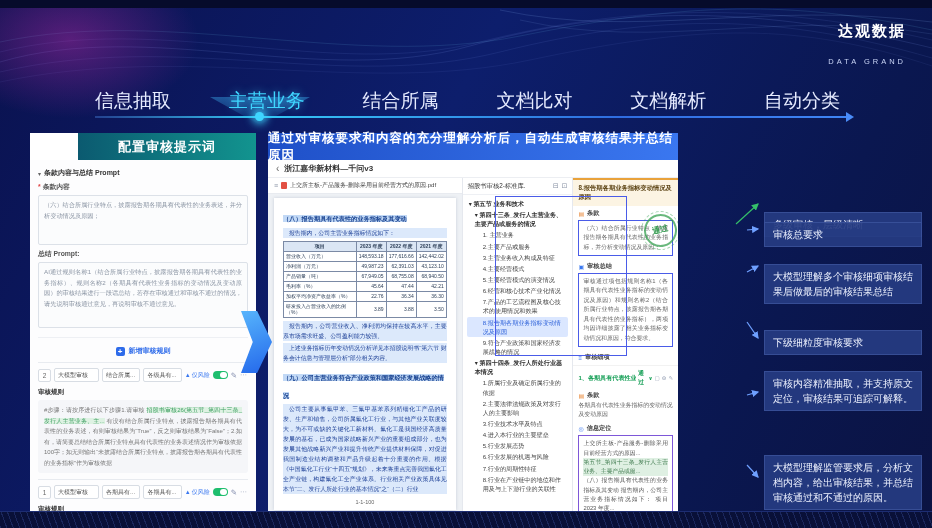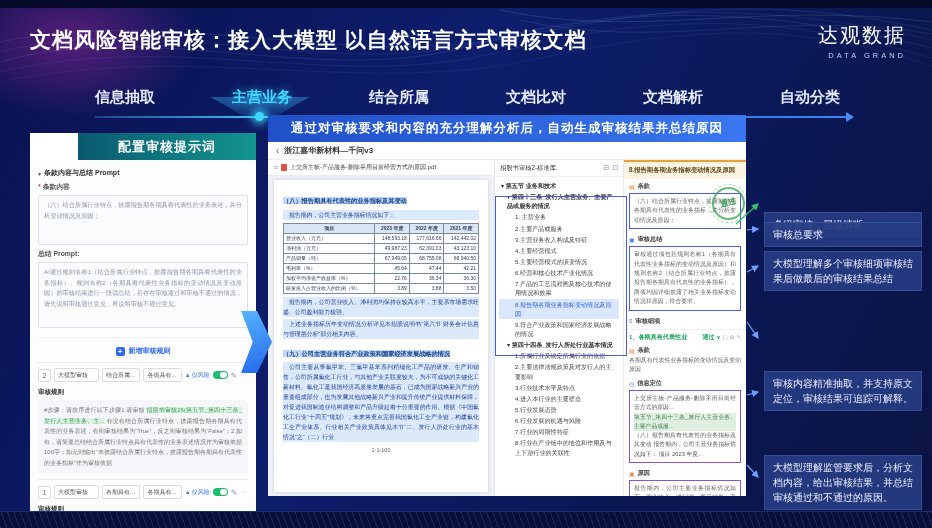--- a/index.html
+++ b/index.html
@@ -5,39 +5,39 @@
   html,body{margin:0;padding:0;}
   .stage{position:relative;width:932px;height:528px;overflow:hidden;
     background:linear-gradient(118deg,#0a1250 0%,#0d1e6c 42%,#0a1750 78%,#0b1342 100%);
     font-family:"Liberation Sans","DejaVu Sans",sans-serif;}
   .topbar{position:absolute;top:0;left:0;width:100%;height:8px;background:#060b2b;z-index:2;}
   .waves{position:absolute;top:0;left:0;width:932px;height:92px;z-index:1;}
   .glow-magenta{position:absolute;left:-70px;top:-45px;width:280px;height:170px;z-index:1;
     background:radial-gradient(ellipse at center,rgba(205,45,180,.40),rgba(205,45,180,0) 65%);}
   .page-title{position:absolute;left:30px;top:26px;font-size:21px;font-weight:bold;color:#fff;letter-spacing:1px;z-index:5;}
   .logo{position:absolute;right:26px;top:22px;text-align:right;z-index:5;}
-  .logo-cn{font-size:20px;font-weight:normal;color:#fff;letter-spacing:2px;}
-  .logo-en{font-size:7.5px;color:#c9d4f5;letter-spacing:3px;margin-top:2px;}
+  .logo-cn{font-size:15px;font-weight:bold;color:#fff;letter-spacing:2px;}
+  .logo-en{font-size:7.5px;color:#c9d4f5;letter-spacing:3px;margin-top:16px;}
 
   .tab-bar{position:absolute;left:95px;top:88px;width:745px;display:flex;justify-content:space-between;z-index:6;}
-  .tab{font-size:15px;font-weight:bold;color:#e6ebff;cursor:pointer;}
+  .tab{font-size:19px;font-weight:normal;color:#e6ebff;cursor:pointer;}
   .tab.active{color:#3fd6ff;text-shadow:0 0 8px rgba(63,214,255,.6);}
   .tab-glow{position:absolute;left:210px;top:97px;width:100px;height:28px;z-index:4;
     clip-path:polygon(0 0,100% 0,50% 100%);
     background:linear-gradient(180deg,rgba(64,190,255,.38),rgba(64,190,255,0));}
   .timeline{position:absolute;left:95px;top:116px;width:752px;height:2px;z-index:5;
     background:linear-gradient(90deg,#24418f,#35c9f5 22%,#2f6ce0 70%,#3f85f5);}
   .timeline-arrow{position:absolute;left:846px;top:112px;width:0;height:0;z-index:5;
     border-left:8px solid #4a8cf8;border-top:5px solid transparent;border-bottom:5px solid transparent;}
   .timeline-dot{position:absolute;left:255px;top:112px;width:9px;height:9px;border-radius:50%;z-index:6;
     background:#3fd6ff;box-shadow:0 0 9px 3px rgba(63,214,255,.85);}
 
   .panel{position:absolute;background:#fff;z-index:10;}
   .left-panel{left:30px;top:133px;width:226px;height:380px;}
-  .main-panel{left:268px;top:115px;width:478px;height:380px;}
+  .main-panel{left:268px;top:133px;width:410px;height:380px;}
   .panel-header{height:27px;display:flex;align-items:center;justify-content:center;color:#fff;font-weight:bold;font-size:13px;letter-spacing:1px;}
   .lp-header{background:linear-gradient(90deg,#0b5a70,#12948f);margin-left:48px;}
   .mp-header{background:linear-gradient(90deg,#1f50c8,#3a77f0);font-size:12.5px;}
 
   
   .lp-body{position:relative;height:353px;padding:6px 8px;box-sizing:border-box;background:#fdfdfe;overflow:hidden;}
   .lp-sec{font-size:7px;font-weight:bold;color:#333;margin:2px 0 4px;display:flex;align-items:center;gap:3px;}
   .lp-caret{color:#666;font-size:6px;}
   .lp-label{font-size:6.8px;color:#555;margin:4px 0 3px;font-weight:bold;}
   .star{color:#e04545;margin-right:2px;}
@@ -104,21 +104,21 @@
   .ri-status{margin-left:auto;color:#18a058;font-weight:bold;font-size:6px;cursor:pointer;}
   .ri-chev{color:#18a058;font-size:5px;cursor:pointer;}
   .ri-ics{color:#9aa4b8;font-size:5.5px;display:flex;gap:2px;cursor:pointer;}
   .ri-clause{margin:0 5px 2px;font-size:5.9px;color:#666;line-height:1.55;}
   .loc-line{font-size:5.8px;color:#555;line-height:1.6;}
   .loc-line.hl{background:#dff0e3;color:#3f7a4e;}
 
   
   .rp-title{position:absolute;left:758px;top:158px;width:168px;text-align:center;font-size:15px;font-weight:bold;color:#41d9f8;letter-spacing:1px;z-index:10;}
   .rp-note{position:absolute;left:764px;width:158px;background:rgba(38,60,130,.92);border:1px solid rgba(110,140,220,.25);color:#eef2ff;font-size:10px;line-height:1.5;padding:4px 8px;box-sizing:border-box;z-index:10;}
-  .n1{top:212px;} .n2{top:222px;} .n3{top:251px;} .n4{top:330px;} .n5{top:371px;} .n6{top:455px;}
+  .n1{top:212px;} .n2{top:222px;} .n3{top:264px;} .n4{top:330px;} .n5{top:371px;} .n6{top:455px;}
 
   .anno-tree{position:absolute;left:495px;top:196px;width:130px;height:158px;border:1.5px solid #4a5ce8;pointer-events:none;z-index:30;}
   .connectors{position:absolute;left:0;top:0;width:932px;height:528px;pointer-events:none;z-index:40;}
   .big-arrow{position:absolute;left:241px;top:299px;width:31px;height:86px;z-index:25;
     background:linear-gradient(160deg,#5fc1ff,#1b5ae8);
     clip-path:polygon(0 14%,52% 14%,100% 50%,52% 86%,0 86%,38% 50%);
     filter:drop-shadow(0 0 6px rgba(70,150,255,.9));}
   .footer{position:absolute;left:0;bottom:0;width:932px;height:16px;background:#091038;z-index:15;
     border-top:1px solid #1d2d72;}
   .footer-stripes{width:100%;height:100%;background:repeating-linear-gradient(70deg,rgba(90,120,220,.22) 0 1px,transparent 1px 6px);}
@@ -132,21 +132,20 @@
     <path d="M0,62 C150,18 320,88 470,46 S760,6 932,48" fill="none" stroke="rgba(140,170,255,0.14)" stroke-width="1"></path>
     <path d="M0,52 C160,12 330,80 480,42 S770,2 932,40" fill="none" stroke="rgba(140,170,255,0.10)" stroke-width="1"></path>
     <path d="M0,72 C180,30 340,92 500,52 S780,14 932,58" fill="none" stroke="rgba(140,170,255,0.10)" stroke-width="1"></path>
     <path d="M0,42 C170,6 350,70 520,36 S790,0 932,30" fill="none" stroke="rgba(120,220,255,0.12)" stroke-width="1"></path>
     <path d="M0,82 C190,42 360,96 530,60 S800,22 932,66" fill="none" stroke="rgba(140,170,255,0.08)" stroke-width="1"></path>
     <path d="M500,10 C640,40 760,0 932,22" fill="none" stroke="rgba(150,190,255,0.16)" stroke-width="1"></path>
     <path d="M520,20 C660,52 780,8 932,34" fill="none" stroke="rgba(150,190,255,0.12)" stroke-width="1"></path>
   </svg>
   <div class="glow-magenta"></div>
 
-  <div class="page-title">文档风险智能审核：接入大模型 以自然语言方式审核文档</div>
   <div class="logo">
     <div class="logo-cn">达观数据</div>
     <div class="logo-en">DATA GRAND</div>
   </div>
 
   <div class="tab-glow"></div>
   <div class="tab-bar">
       <div class="tab">信息抽取</div>
       <div class="tab active">主营业务</div>
       <div class="tab">结合所属</div>
@@ -379,20 +378,21 @@
         <div class="res-box anno-purple">报告期内，公司主要业务指标情况如下：营业收入、净利润、产品销量、毛利率等均保持在较高水平，主要系市场需求旺盛、公司盈利能力较强，具体变动情况分析详见本招股说明书“第六节 财务会计信息与管理层分析”部分。</div>
 
       </div>
 
     </div>
   </div>
 
   <div class="rp-note n1">多级审核，层级清晰</div>
   <div class="rp-note n2">审核总要求</div>
   <div class="rp-note n3">大模型理解多个审核细项审核结果后做最后的审核结果总结</div>
+  <div class="rp-note n4">下级细粒度审核要求</div>
   <div class="rp-note n5">审核内容精准抽取，并支持原文定位，审核结果可追踪可解释。</div>
   <div class="rp-note n6">大模型理解监管要求后，分析文档内容，给出审核结果，并总结审核通过和不通过的原因。</div>
 
   <div class="anno-tree"></div>
 
   <svg class="connectors">
     <defs>
       <marker id="ab" markerWidth="6" markerHeight="6" refX="5" refY="3" orient="auto">
           <path d="M0,0 L6,3 L0,6 Z" fill="#6fa0ff"></path>
         </marker>

